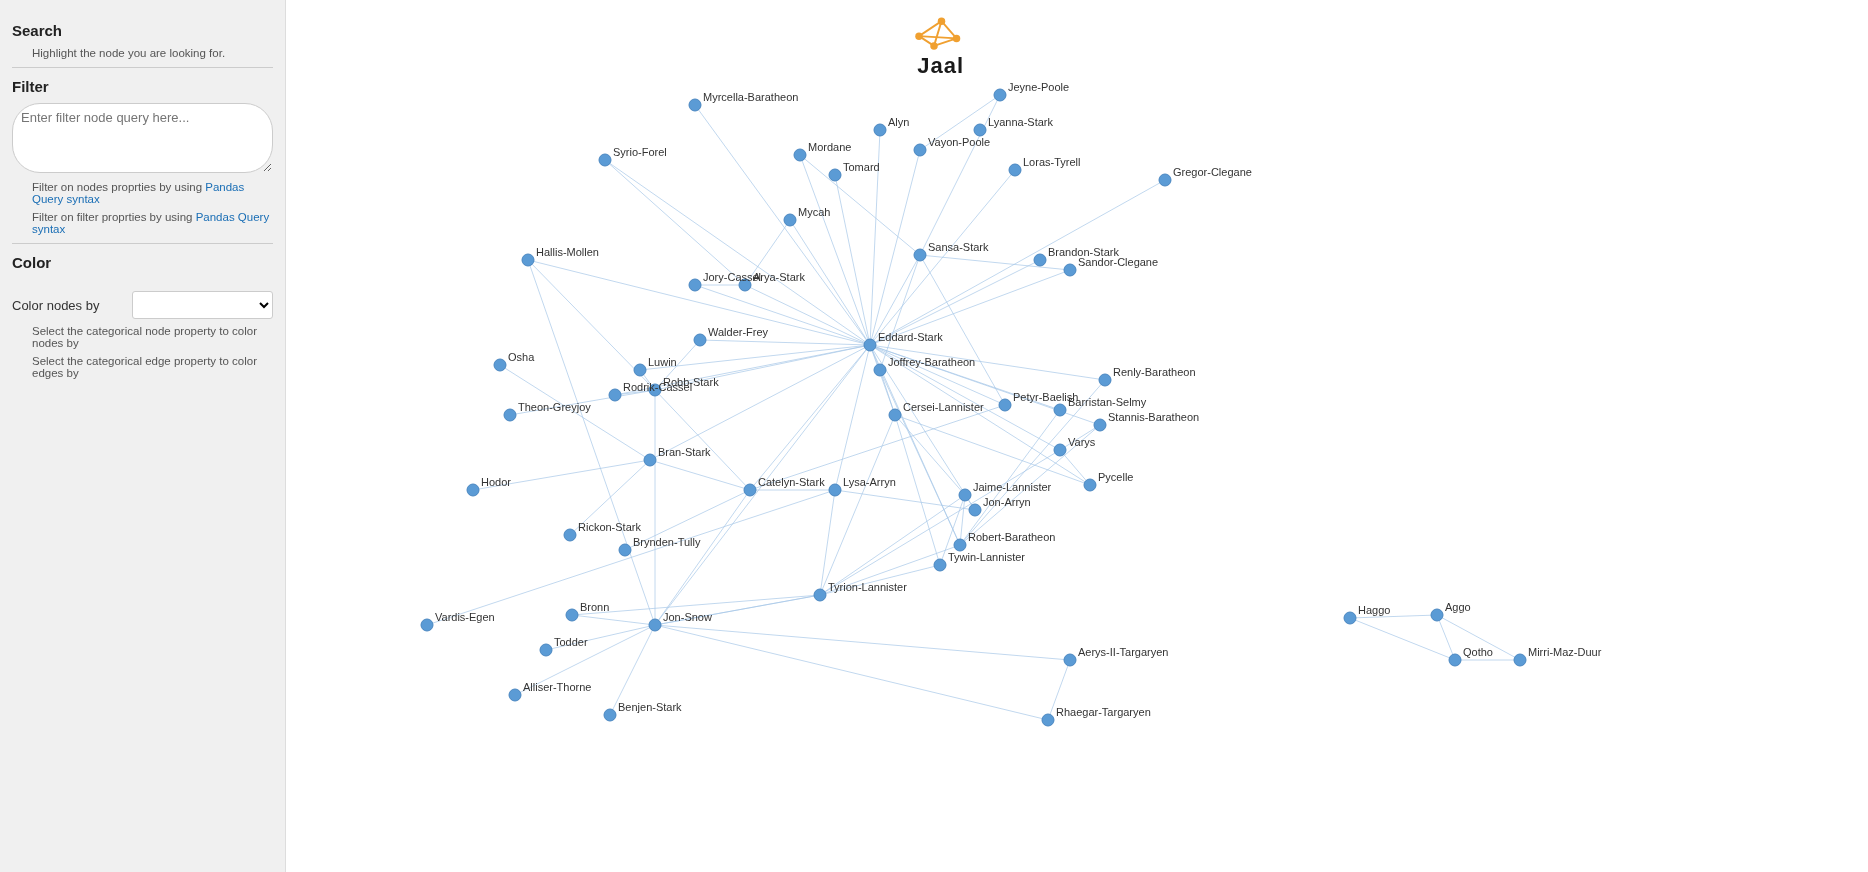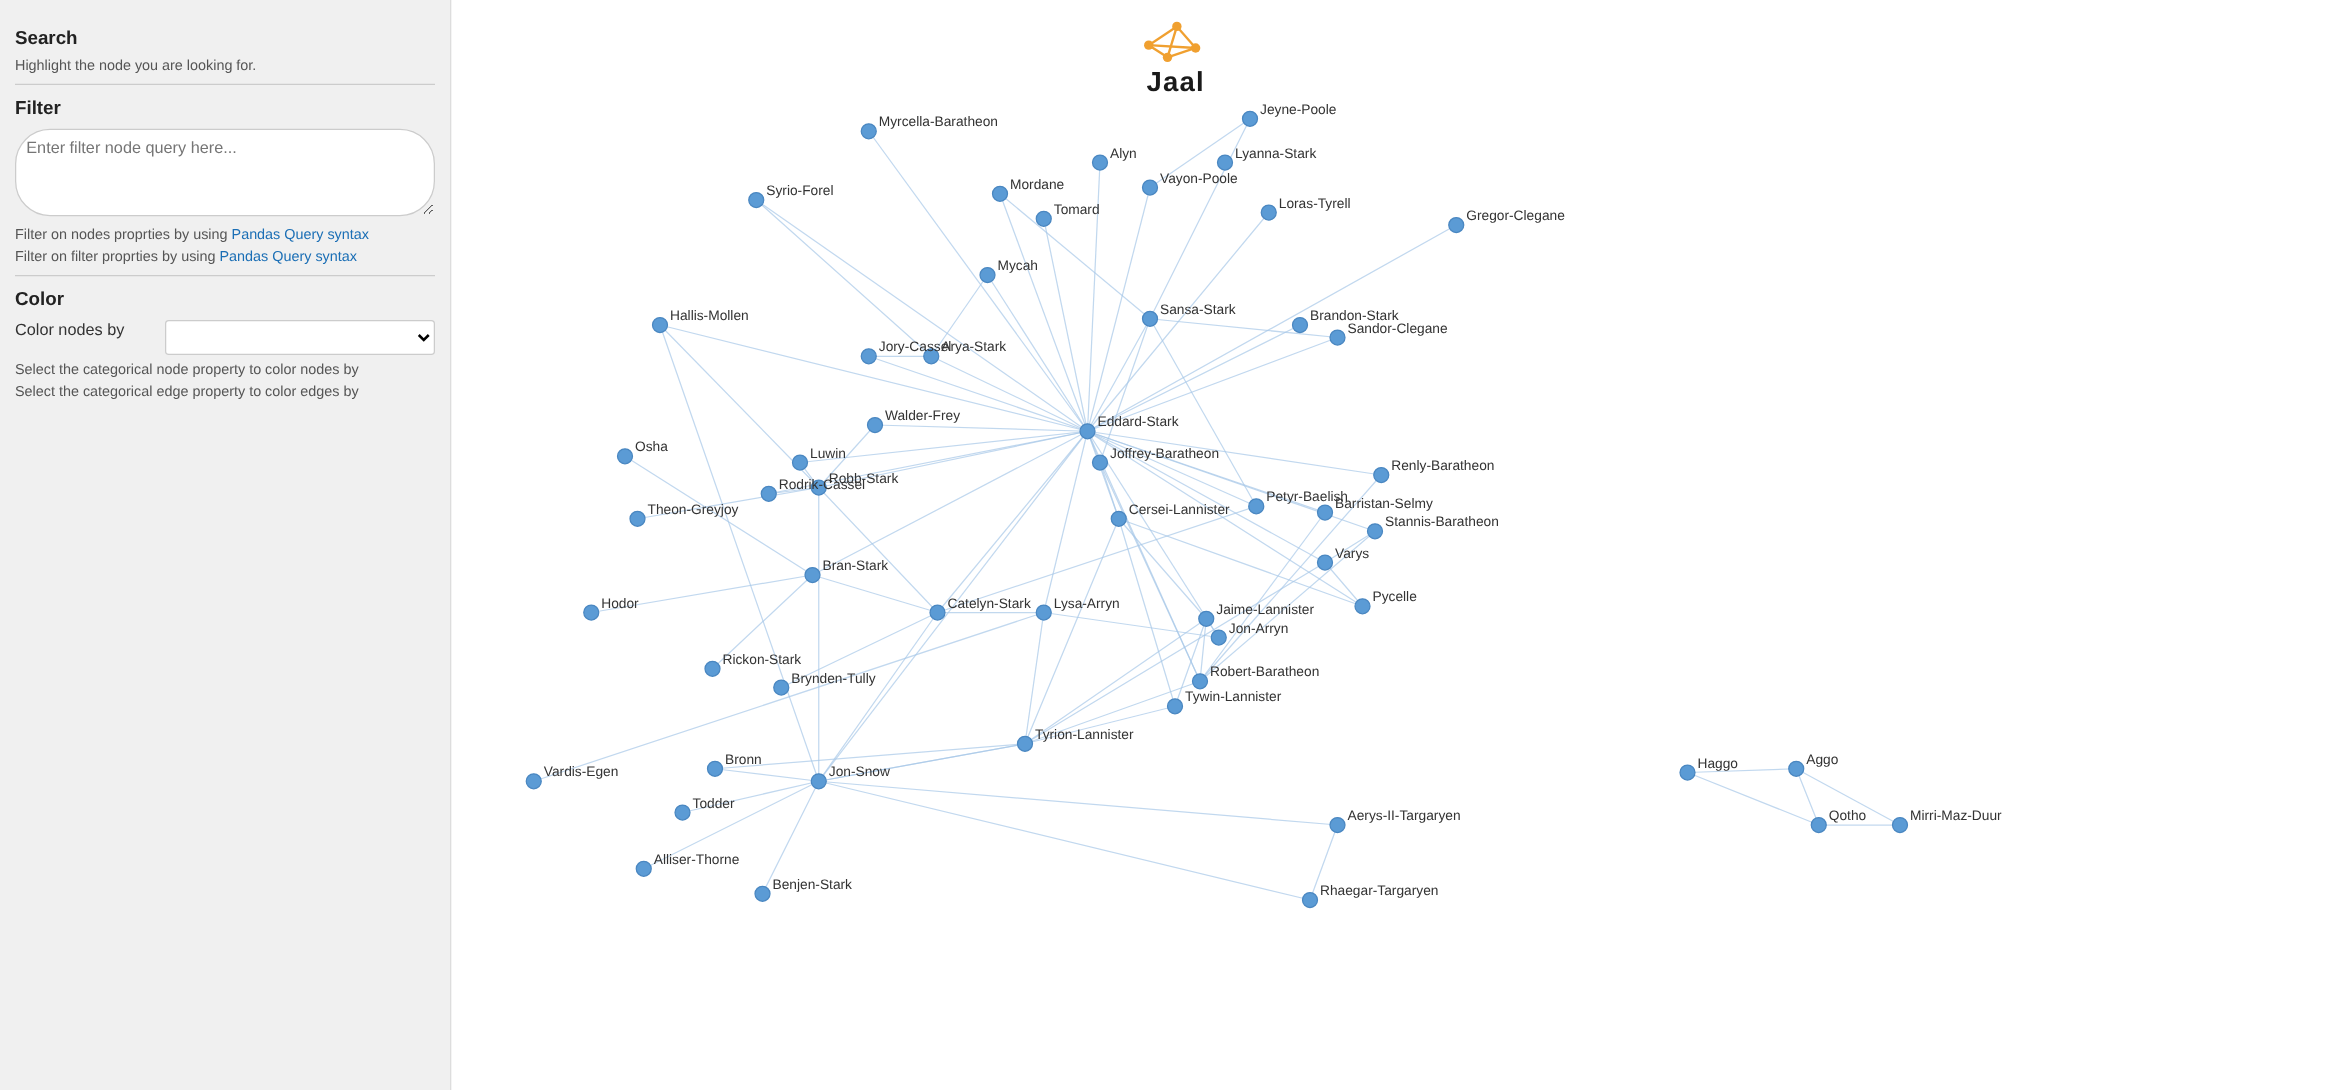--- a/index.html
+++ b/index.html
@@ -34,21 +34,21 @@
       font-weight: bold;
       color: #1a1a1a;
       letter-spacing: 1px;
     }
 
     
     #sidebar {
       position: absolute;
       left: 0;
       top: 0;
-      width: 361px;
+      width: 286px;
       height: 872px;
       background: #f0f0f0;
       border-right: 1px solid #ddd;
       padding: 12px;
       overflow-y: auto;
       z-index: 5;
     }
 
     .section-title {
       font-size: 15px;
@@ -75,31 +75,32 @@
       resize: vertical;
       font-family: Arial, sans-serif;
       border-radius: 28px;
     }
 
     .hint-text {
       font-size: 11.5px;
       color: #555;
       margin-top: 4px;
       margin-bottom: 6px;
+      margin-left: 20px;
     }
     .hint-text a {
       color: #1a6eb5;
       text-decoration: none;
     }
 
     .color-row {
       display: flex;
-      align-items: flex-start;
+      align-items: center;
       margin-bottom: 6px;
-      margin-top: 8px;
+      margin-top: 20px;
     }
     .color-label {
       font-size: 13px;
       color: #333;
       width: 120px;
       flex-shrink: 0;
     }
     .color-select {
       flex: 1;
       height: 28px;

